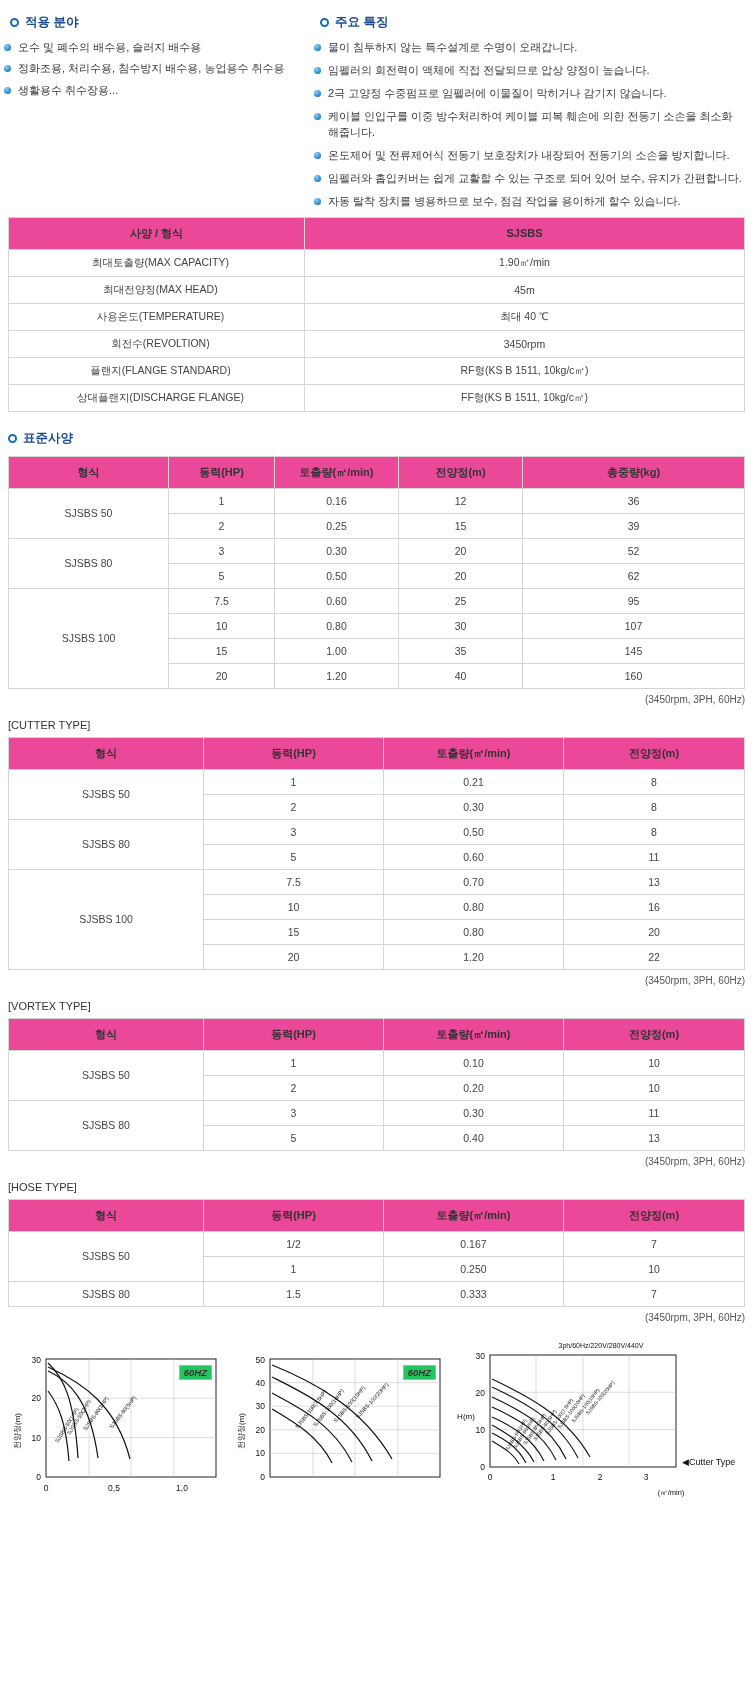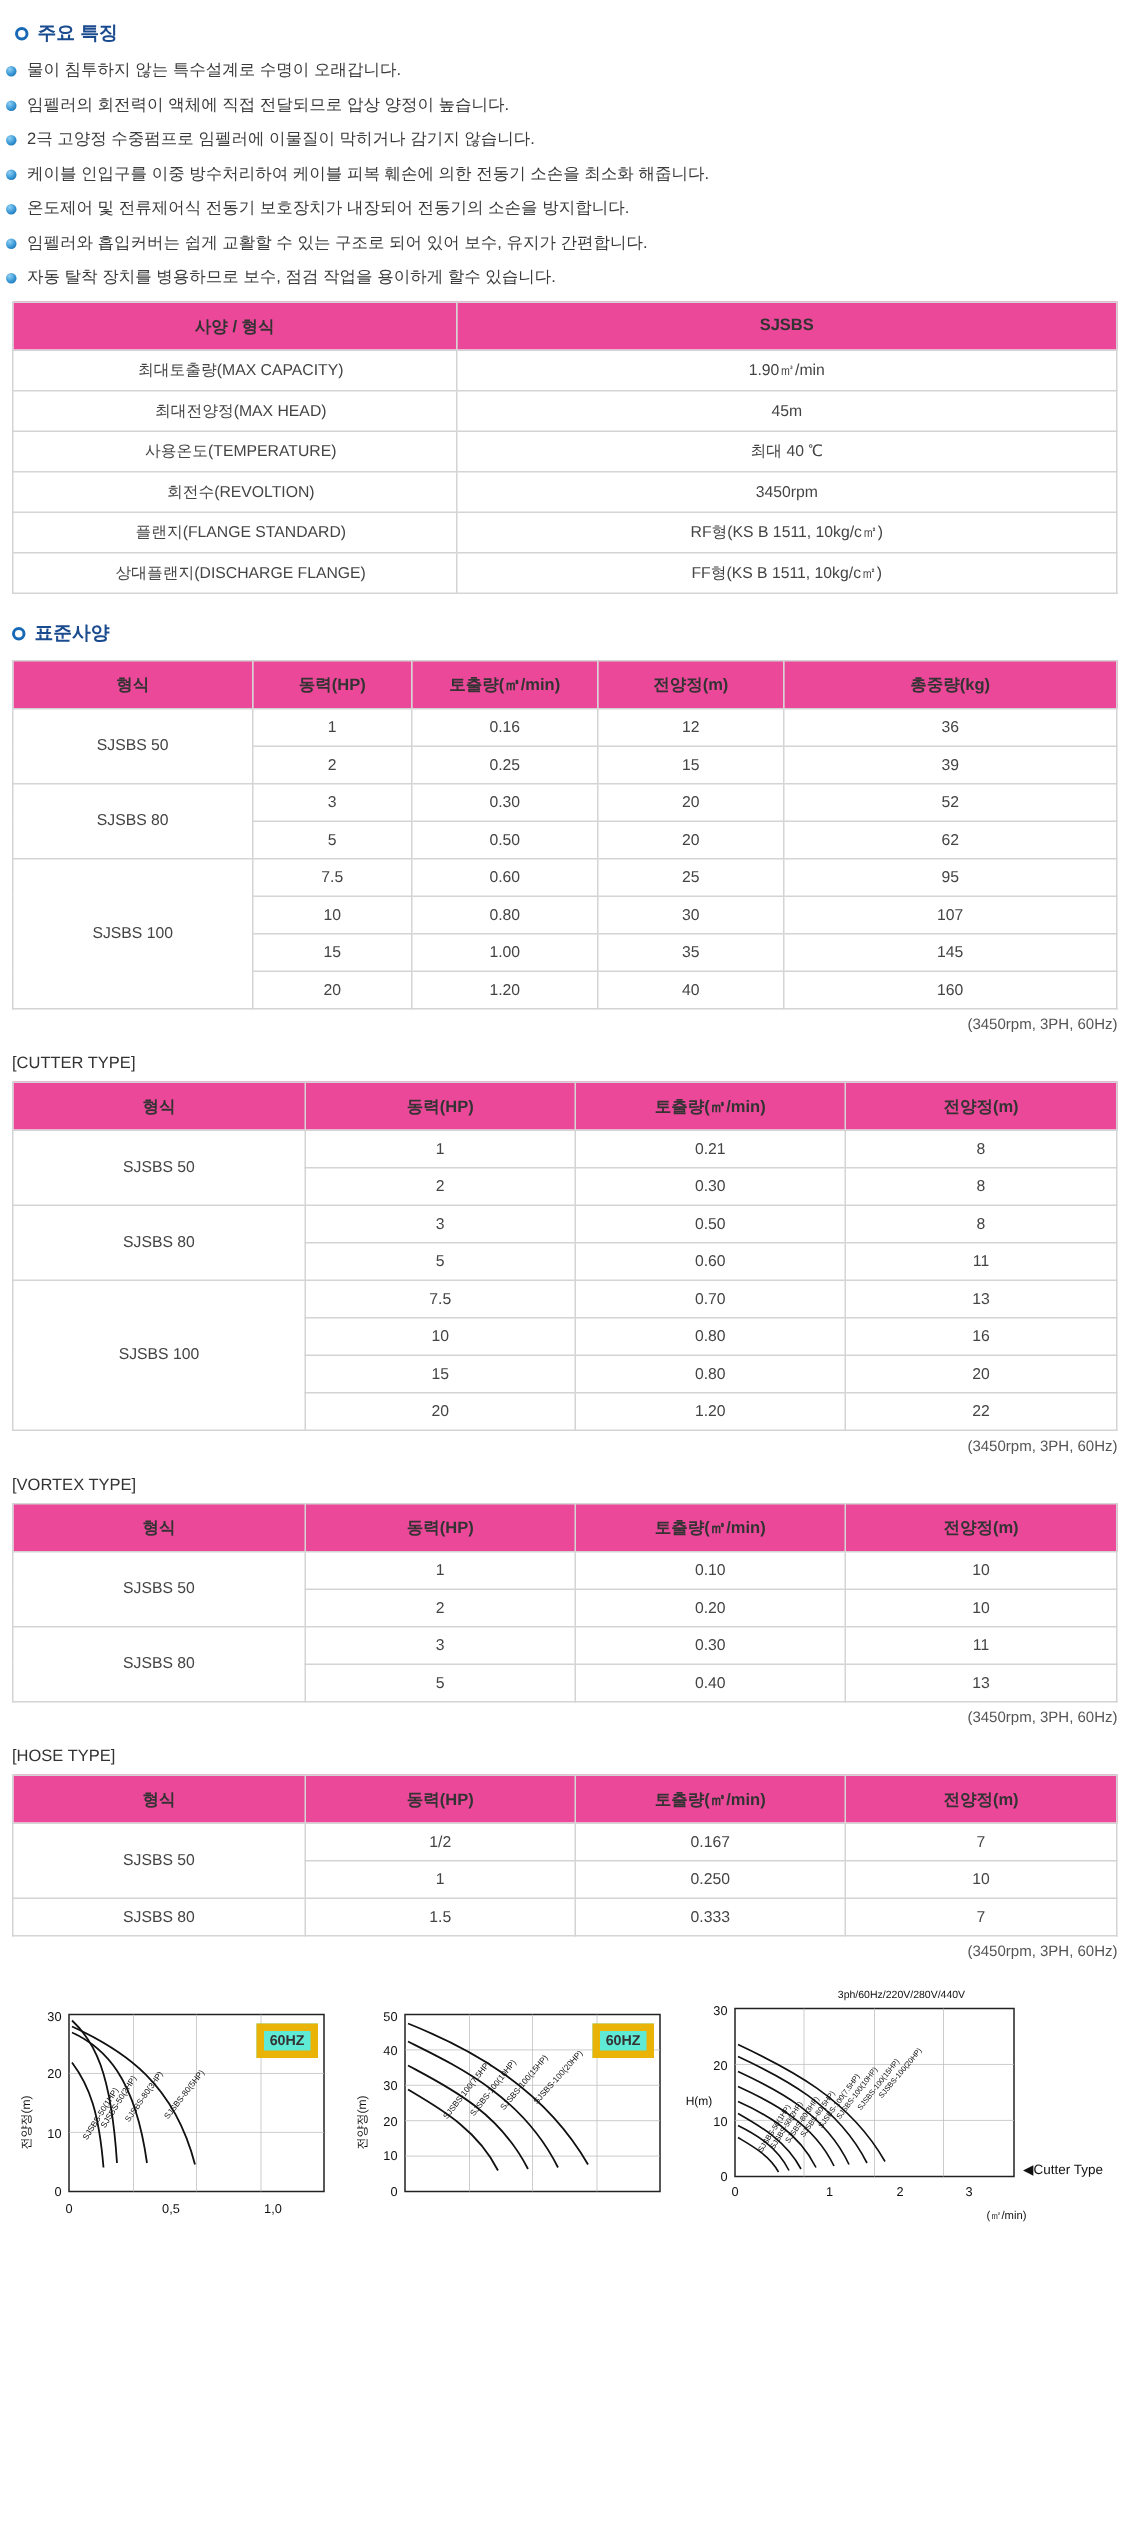--- a/index.html
+++ b/index.html
@@ -93,40 +93,52 @@
   
   .charts {
     display: flex;
     gap: 6px;
     margin: 16px 8px 10px 8px;
     align-items: flex-end;
   }
   .chart-box { position: relative; }
   .hz-badge {
     position: absolute;
-    border: 5px solid #eab308;
-    background: #5eead4;
+    border: 1px solid #eab308;
+    background: #22c55e;
     font-size: 9.5px;
     font-weight: bold;
     padding: 1px 4px;
+    font-style: italic;
   }
   .cutter-note {
     position: absolute;
     font-size: 9px;
     color: #111;
   }
   svg text { font-family: "Liberation Sans", sans-serif; }
 </style>
 </head>
 <body>
 
 <div class="page">
 
   <div class="intro">
 
+    <div class="col-left">
+      <div class="sec-head">
+        <span class="bullet"></span>
+        <span>적용 분야</span>
+      </div>
+      <ul class="dots">
+        <li>오수 및 폐수의 배수용, 슬러지 배수용</li>
+        <li>정화조용, 처리수용, 침수방지 배수용, 농업용수 취수용</li>
+        <li>생활용수 취수장용...</li>
+      </ul>
+    </div>
 
     <div class="col-right">
       <div class="sec-head">
         <span class="bullet"></span>
         <span>주요 특징</span>
       </div>
       <ul class="dots">
         <li>물이 침투하지 않는 특수설계로 수명이 오래갑니다.</li>
         <li>임펠러의 회전력이 액체에 직접 전달되므로 압상 양정이 높습니다.</li>
         <li>2극 고양정 수중펌프로 임펠러에 이물질이 막히거나 감기지 않습니다.</li>

